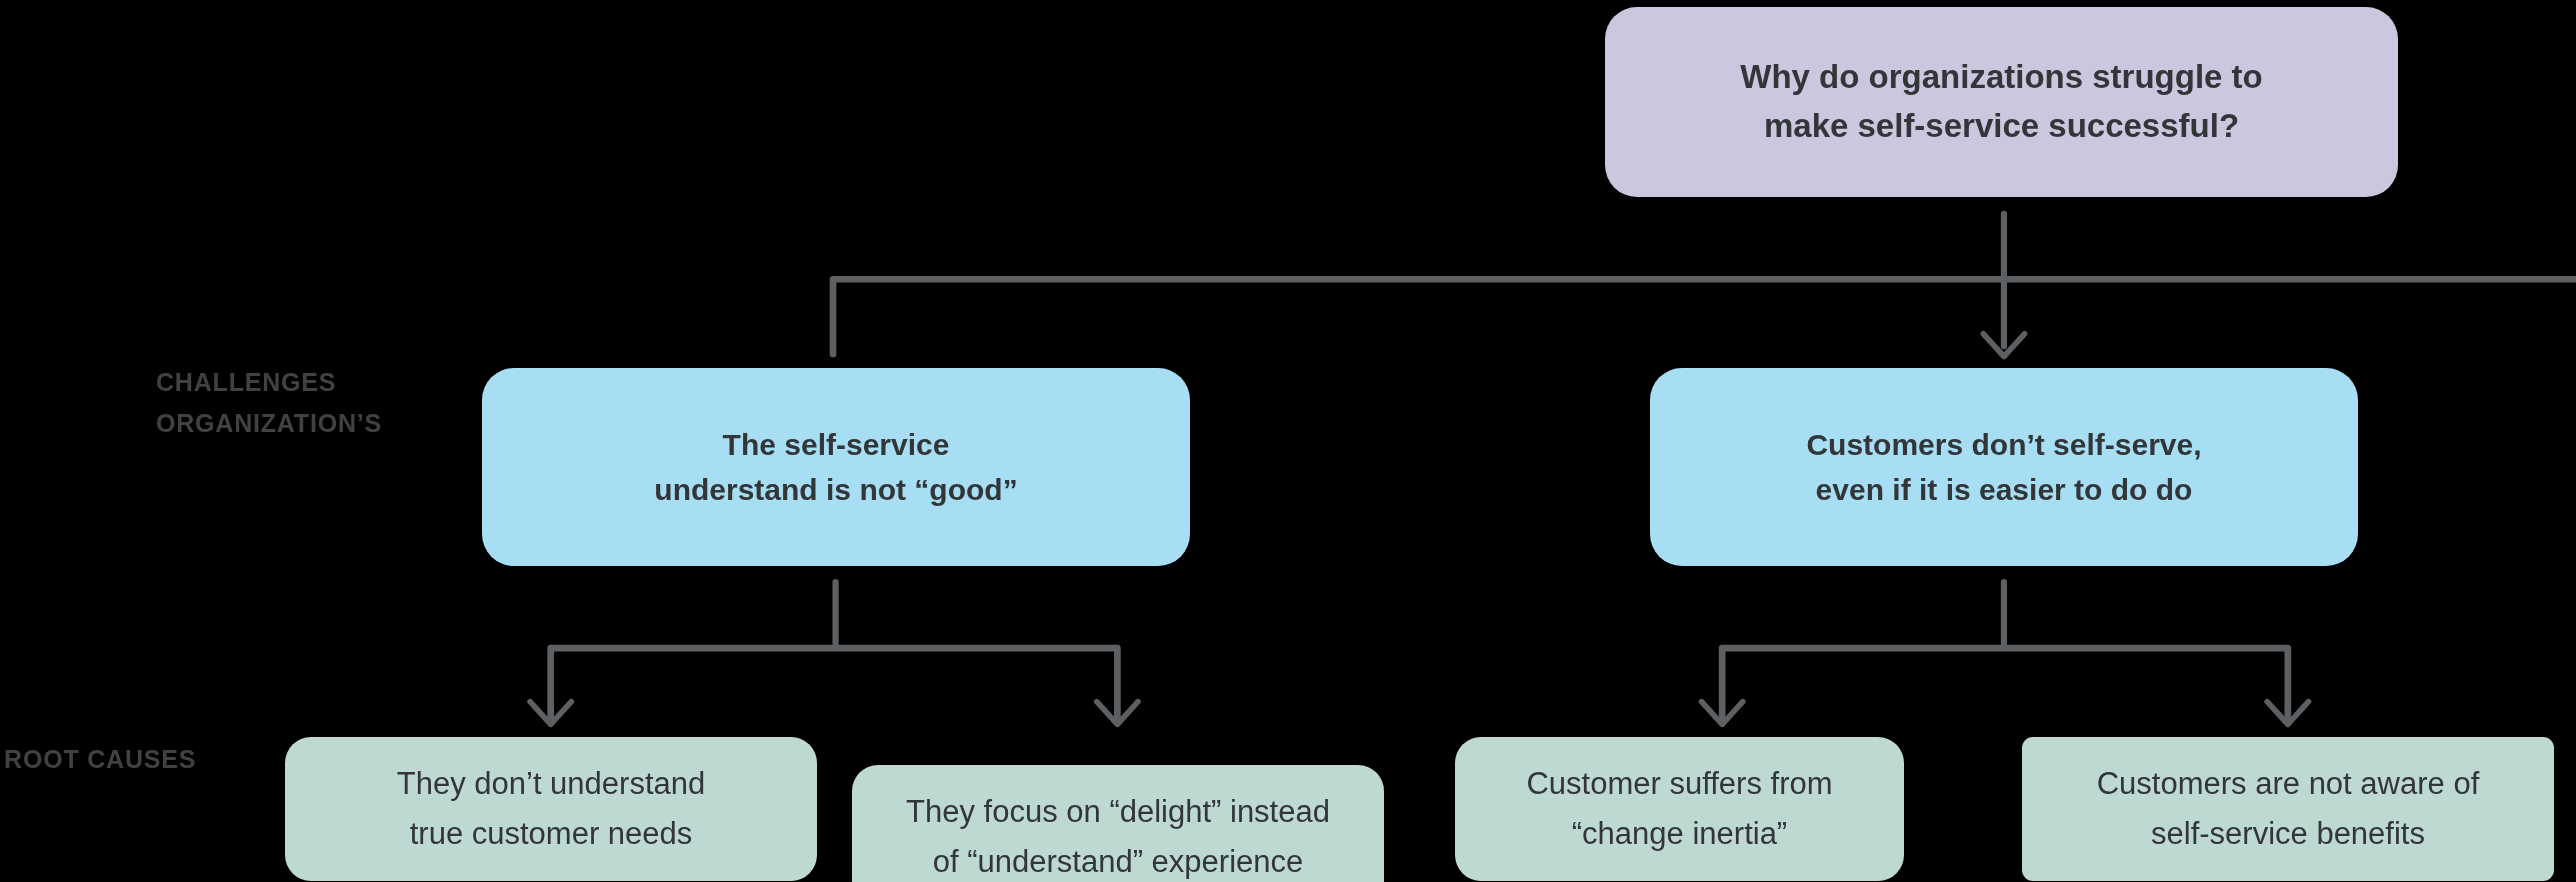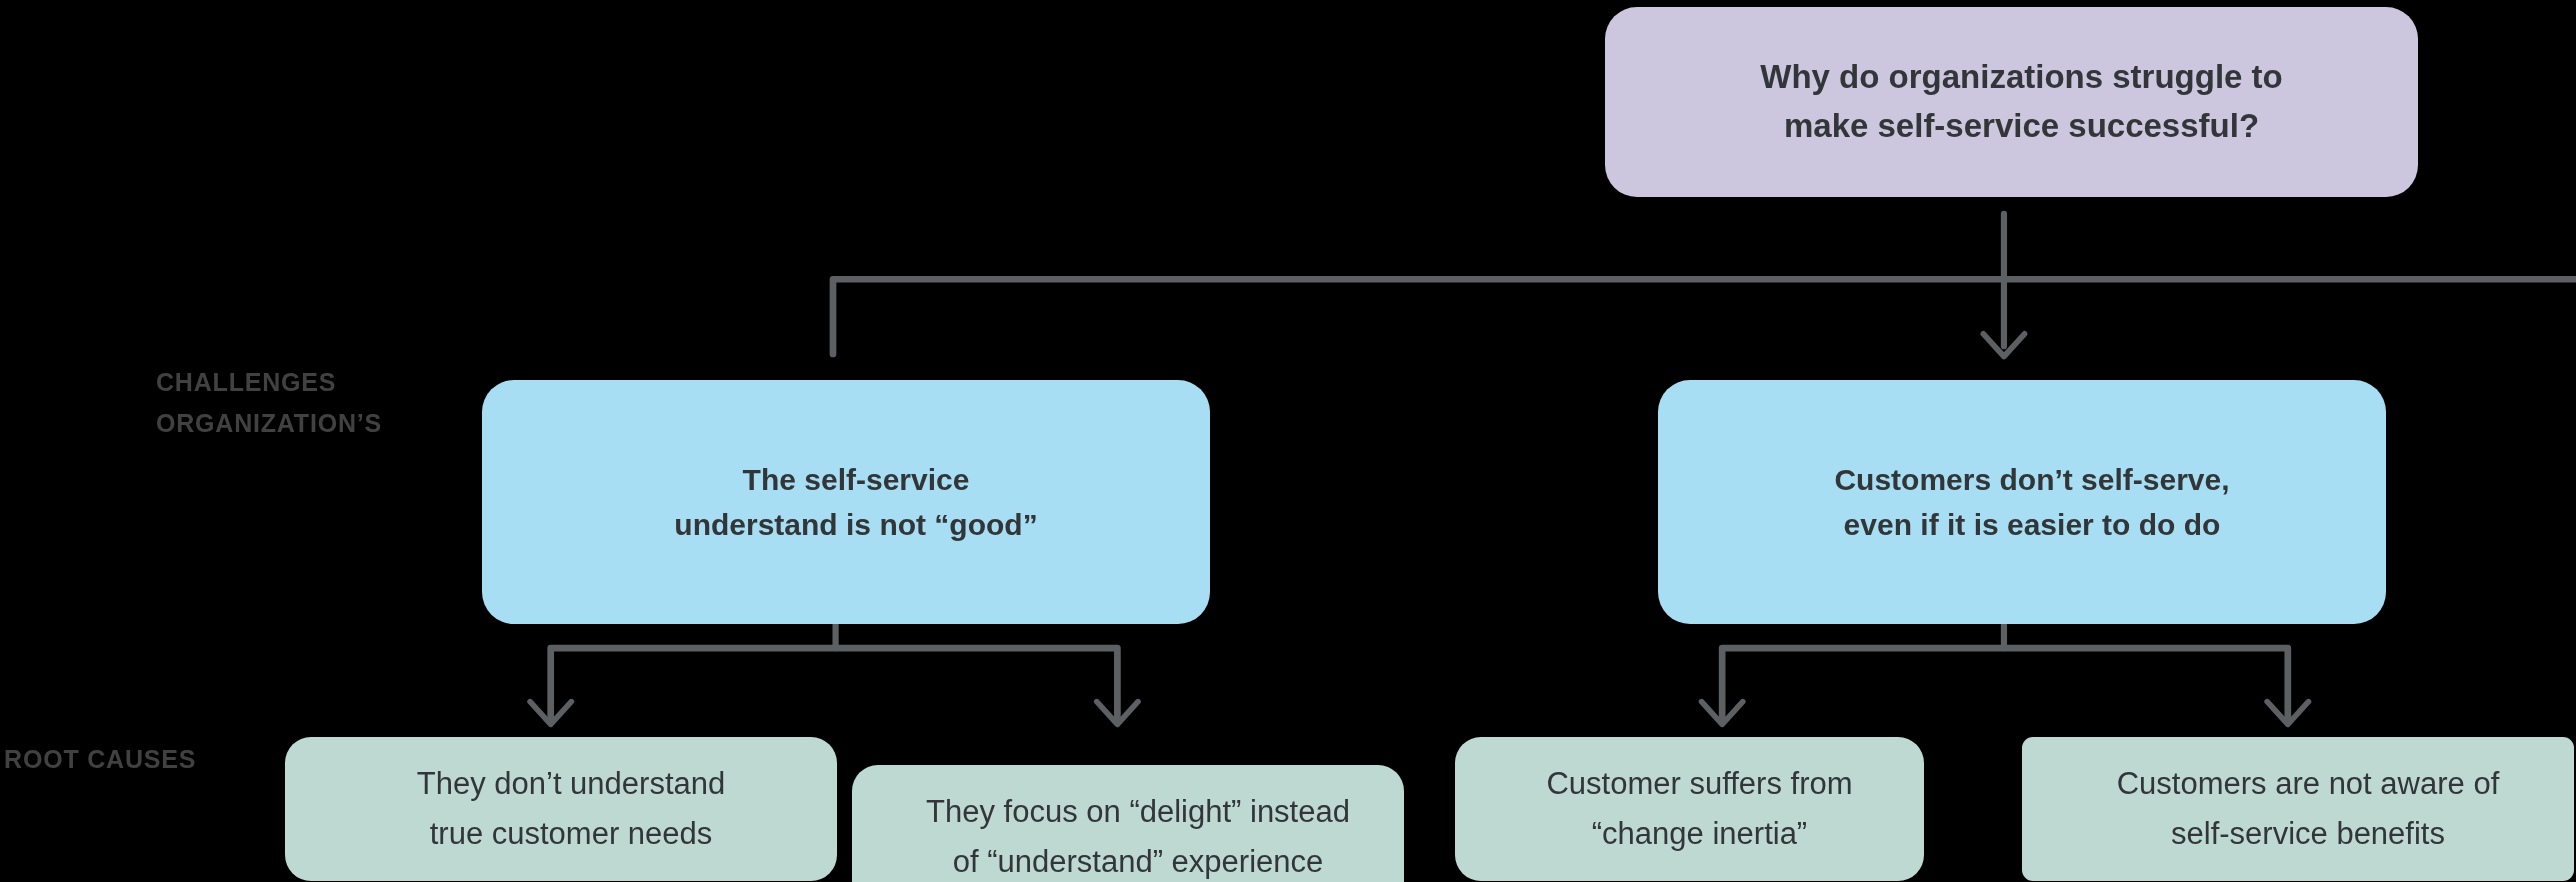--- a/index.html
+++ b/index.html
@@ -30,37 +30,36 @@
     stroke-linecap:round;
     stroke-linejoin:round;
   }
   svg.connectors path.thick{stroke-width:13;}
   svg.connectors path.arrowhead{stroke-width:11;}
   .node{
     position:absolute;
     display:flex;flex-direction:column;align-items:center;justify-content:center;
     text-align:center;
     color:var(--box-text);
-    padding-left:20px;
   }
   .node .ln{display:block;}
   .root-node{
     left:1605px;top:7.2px;width:793px;height:190px;
     background:var(--root-box);
     border-radius:32px;
     font-size:33px;font-weight:bold;line-height:1.48;
   }
   .challenge-node{
-    top:380px;width:708px;height:244px;
+    top:368px;width:708px;height:198px;
     background:var(--challenge-box);
     border-radius:32px;
     font-size:30px;font-weight:bold;line-height:1.5;
   }
   .challenge-1{left:482px;}
-  .challenge-2{left:1650px;margin-left:8px;}
+  .challenge-2{left:1650px;}
   .cause-node{
     top:737px;width:532px;height:144px;
     background:var(--cause-box);
     border-radius:26px;
     font-size:31px;font-weight:400;line-height:1.6;
   }
   .cause-1{left:285px;}
   .cause-2{left:852px;margin-top:28px;}
   .cause-3{left:1455px;width:449px;}
   .cause-4{left:2022px;border-radius:11px;}

